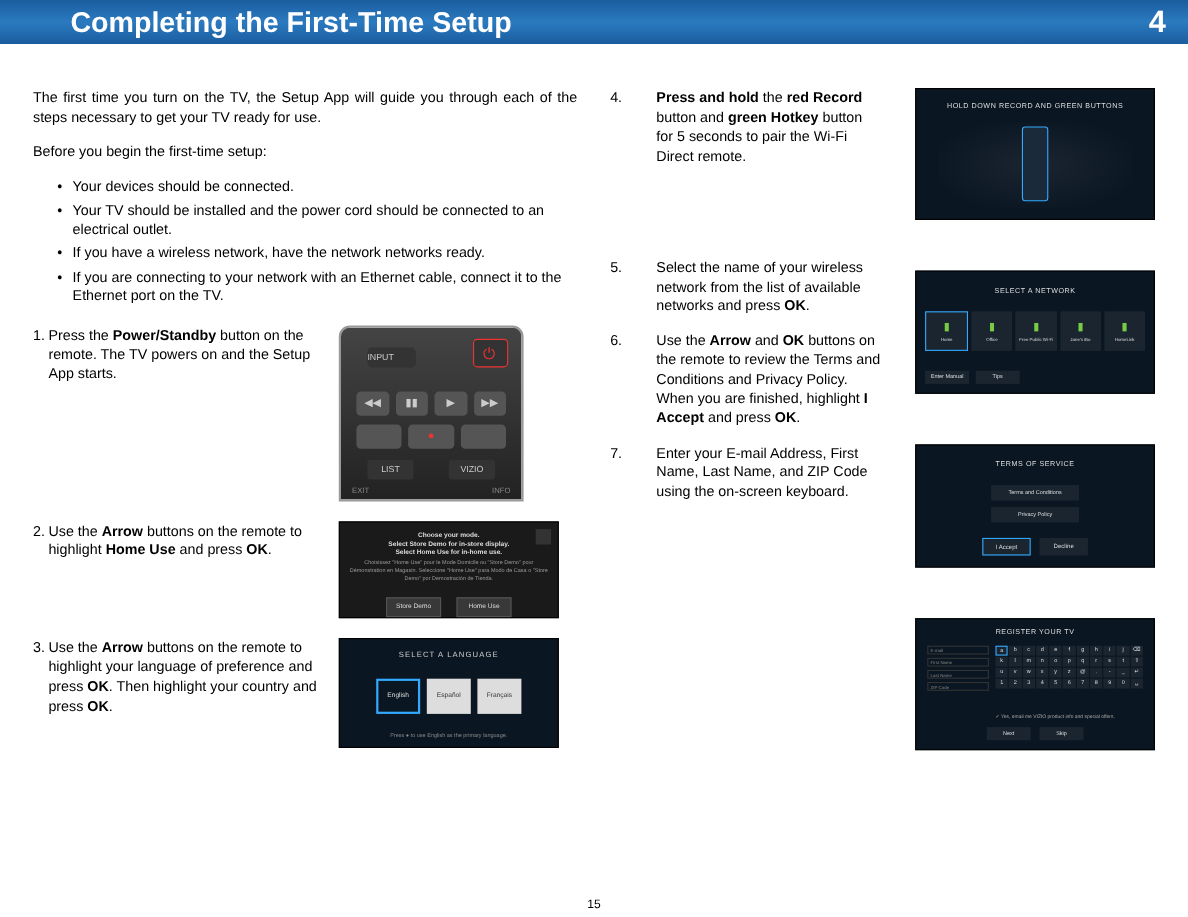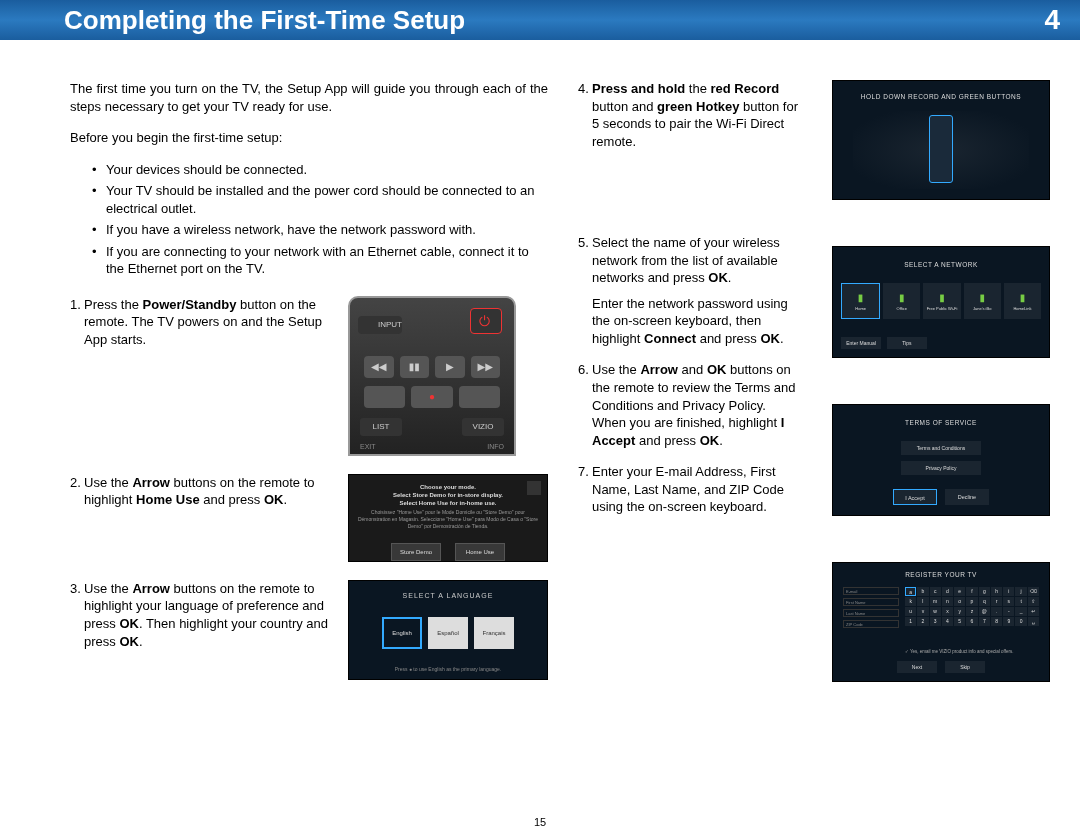--- a/index.html
+++ b/index.html
@@ -26,53 +26,53 @@
     padding: 40px 30px 0 30px;
     gap: 30px;
   }
   .col {
     display: flex;
     flex-direction: column;
     font-size: 13px;
     line-height: 1.35;
     color: #000;
   }
-  .col1 { width: 500px; margin-left: 40px; }
+  .col1 { width: 500px; }
   .col2 { width: 250px; }
   .col3 { width: 220px; }
   .para { margin-bottom: 14px; text-align: justify; }
   .intro-list { list-style: none; margin: 0 0 14px 22px; }
   .intro-list li { position: relative; padding-left: 14px; margin-bottom: 4px; }
   .intro-list li::before { content: "•"; position: absolute; left: 0; top: 0; }
   .step-row { display: flex; gap: 18px; margin-bottom: 18px; }
   .step-text { flex: 0 0 260px; display: flex; }
   .step-num { flex: 0 0 14px; }
   .step-body { flex: 1; }
   .step-text-full { display: flex; margin-bottom: 14px; }
   .step-text-full .step-num { flex: 0 0 14px; }
-  .step-text-full .step-body { flex: 1; }
+  .step-text-full .step-body { flex: 1; margin-left: 28px; }
   b { font-weight: 700; }
 
   
   .img-remote {
     width: 168px; height: 160px;
     background: linear-gradient(to bottom,#444,#222);
     border: 2px solid #999; border-radius: 10px 10px 0 0;
     position: relative; flex: 0 0 168px;
   }
   .img-remote .btn { position:absolute; background:#555; border-radius:4px; }
-  .img-remote .input-lbl { left:8px; top:18px; width:44px; height:18px; font-size:8px; color:#ccc; text-align:right; line-height:18px; background:#333; }
+  .img-remote .input-lbl { left:24px; top:18px; width:44px; height:18px; font-size:8px; color:#ccc; text-align:left; line-height:18px; background:#333; }
   .img-remote .pwr { right:12px; top:10px; width:32px; height:26px; background:#333; border:1.5px solid #e33; border-radius:4px; }
   .img-remote .pwr::after { content:"⏻"; color:#e33; font-size:14px; position:absolute; left:8px; top:3px;}
   .img-remote .row2 { left:14px; top:58px; right:14px; height:22px; display:flex; justify-content:space-between; gap:6px; background:none; }
   .img-remote .row2 span { flex:1; background:#555; border-radius:4px; color:#ccc; font-size:10px; text-align:center; line-height:22px; }
   .img-remote .row3 { left:14px; top:88px; right:14px; height:22px; display:flex; justify-content:space-between; gap:6px; background:none;}
   .img-remote .row3 span { flex:1; background:#555; border-radius:4px; }
   .img-remote .row3 span.rec::after{content:"●"; color:#e33; font-size:10px; display:block; text-align:center; line-height:22px;}
-  .img-remote .row4 { left:10px; top:120px; right:10px; height:20px; display:flex; justify-content:space-between; background:none;gap:32px;}
+  .img-remote .row4 { left:10px; top:120px; right:10px; height:20px; display:flex; justify-content:center; background:none;gap:32px;}
   .img-remote .row4 span{ width:42px; height:18px; background:#333; color:#ccc; font-size:8px; text-align:center; line-height:18px; border-radius:3px;}
   .img-remote .row5 { left:10px; top:144px; right:10px; display:flex; justify-content:space-between; font-size:7px; color:#888; background:none;}
 
   .img-mode {
     width: 200px; height: 88px; background:#1a1a1a;
     border:1px solid #000; flex:0 0 200px; padding:8px; color:#ddd;
     font-size:6px; text-align:center; position:relative;
   }
   .img-mode .t1{font-weight:700;}
   .img-mode .t2{font-size:5px; color:#999; margin-top:2px;}
@@ -137,21 +137,21 @@
 </div>
 
 <div class="content">
 
   <div class="col col1">
     <div class="para">The first time you turn on the TV, the Setup App will guide you through each of the steps necessary to get your TV ready for use.</div>
     <div class="para">Before you begin the first-time setup:</div>
     <ul class="intro-list">
       <li>Your devices should be connected.</li>
       <li>Your TV should be installed and the power cord should be connected to an electrical outlet.</li>
-      <li>If you have a wireless network, have the network password with.</li>
+      <li>If you have a wireless network, have the network networks ready.</li>
       <li>If you are connecting to your network with an Ethernet cable, connect it to the Ethernet port on the TV.</li>
     </ul>
 
     <div class="step-row">
       <div class="step-text">
         <div class="step-num">1.</div>
         <div class="step-body">
           <span>Press the </span><b>Power/Standby</b><span> button on the remote. The TV powers on and the Setup App starts.</span>
         </div>
       </div>
@@ -226,26 +226,20 @@
         <b>Press and hold</b><span> the </span><b>red Record</b><span> button and </span><b>green Hotkey</b><span> button for 5 seconds to pair the Wi-Fi Direct remote.</span>
       </div>
     </div>
 
     <div style="height:70px"></div>
 
     <div class="step-text-full">
       <div class="step-num">5.</div>
       <div class="step-body">
         <span>Select the name of your wireless network from the list of available networks and press </span><b>OK</b><span>.</span>
-      </div>
-    </div>
-    <div class="step-text-full" style="margin-top:-6px">
-      <div class="step-num"></div>
-      <div class="step-body">
-        <span>Enter the network password using the on-screen keyboard, then highlight </span><b>Connect</b><span> and press </span><b>OK</b><span>.</span>
       </div>
     </div>
 
     <div class="step-text-full">
       <div class="step-num">6.</div>
       <div class="step-body">
         <span>Use the </span><b>Arrow</b><span> and </span><b>OK</b><span> buttons on the remote to review the Terms and Conditions and Privacy Policy. When you are finished, highlight </span><b>I Accept</b><span> and press </span><b>OK</b><span>.</span>
       </div>
     </div>
 

